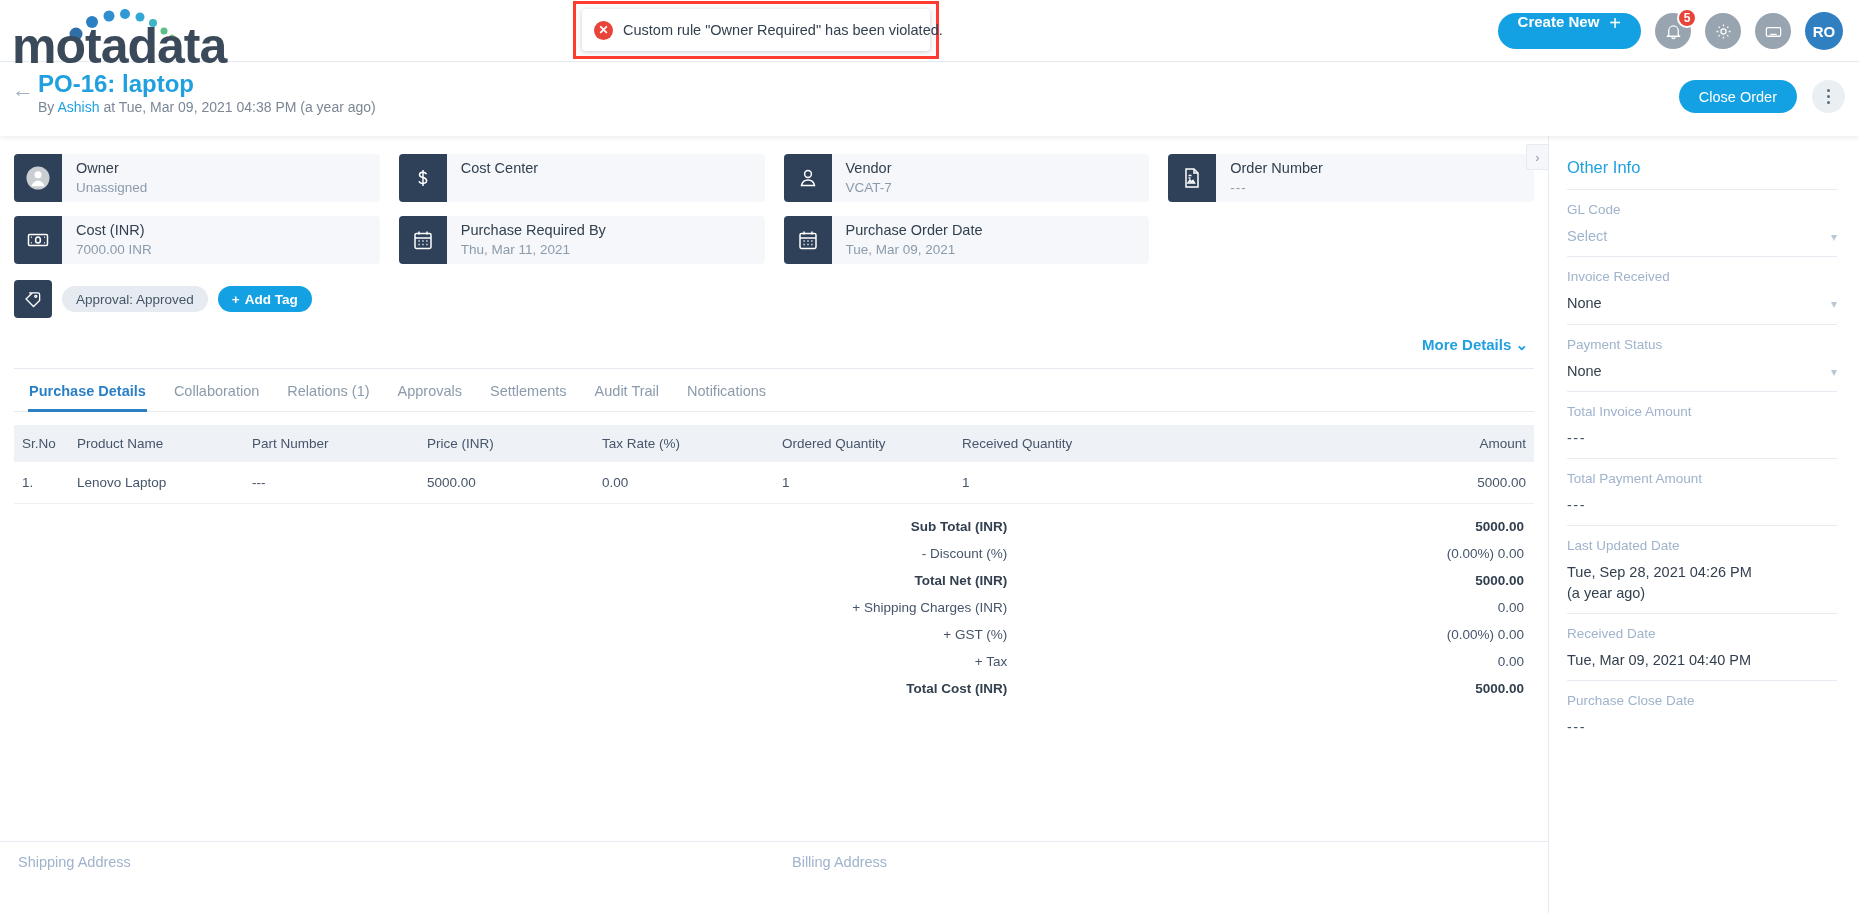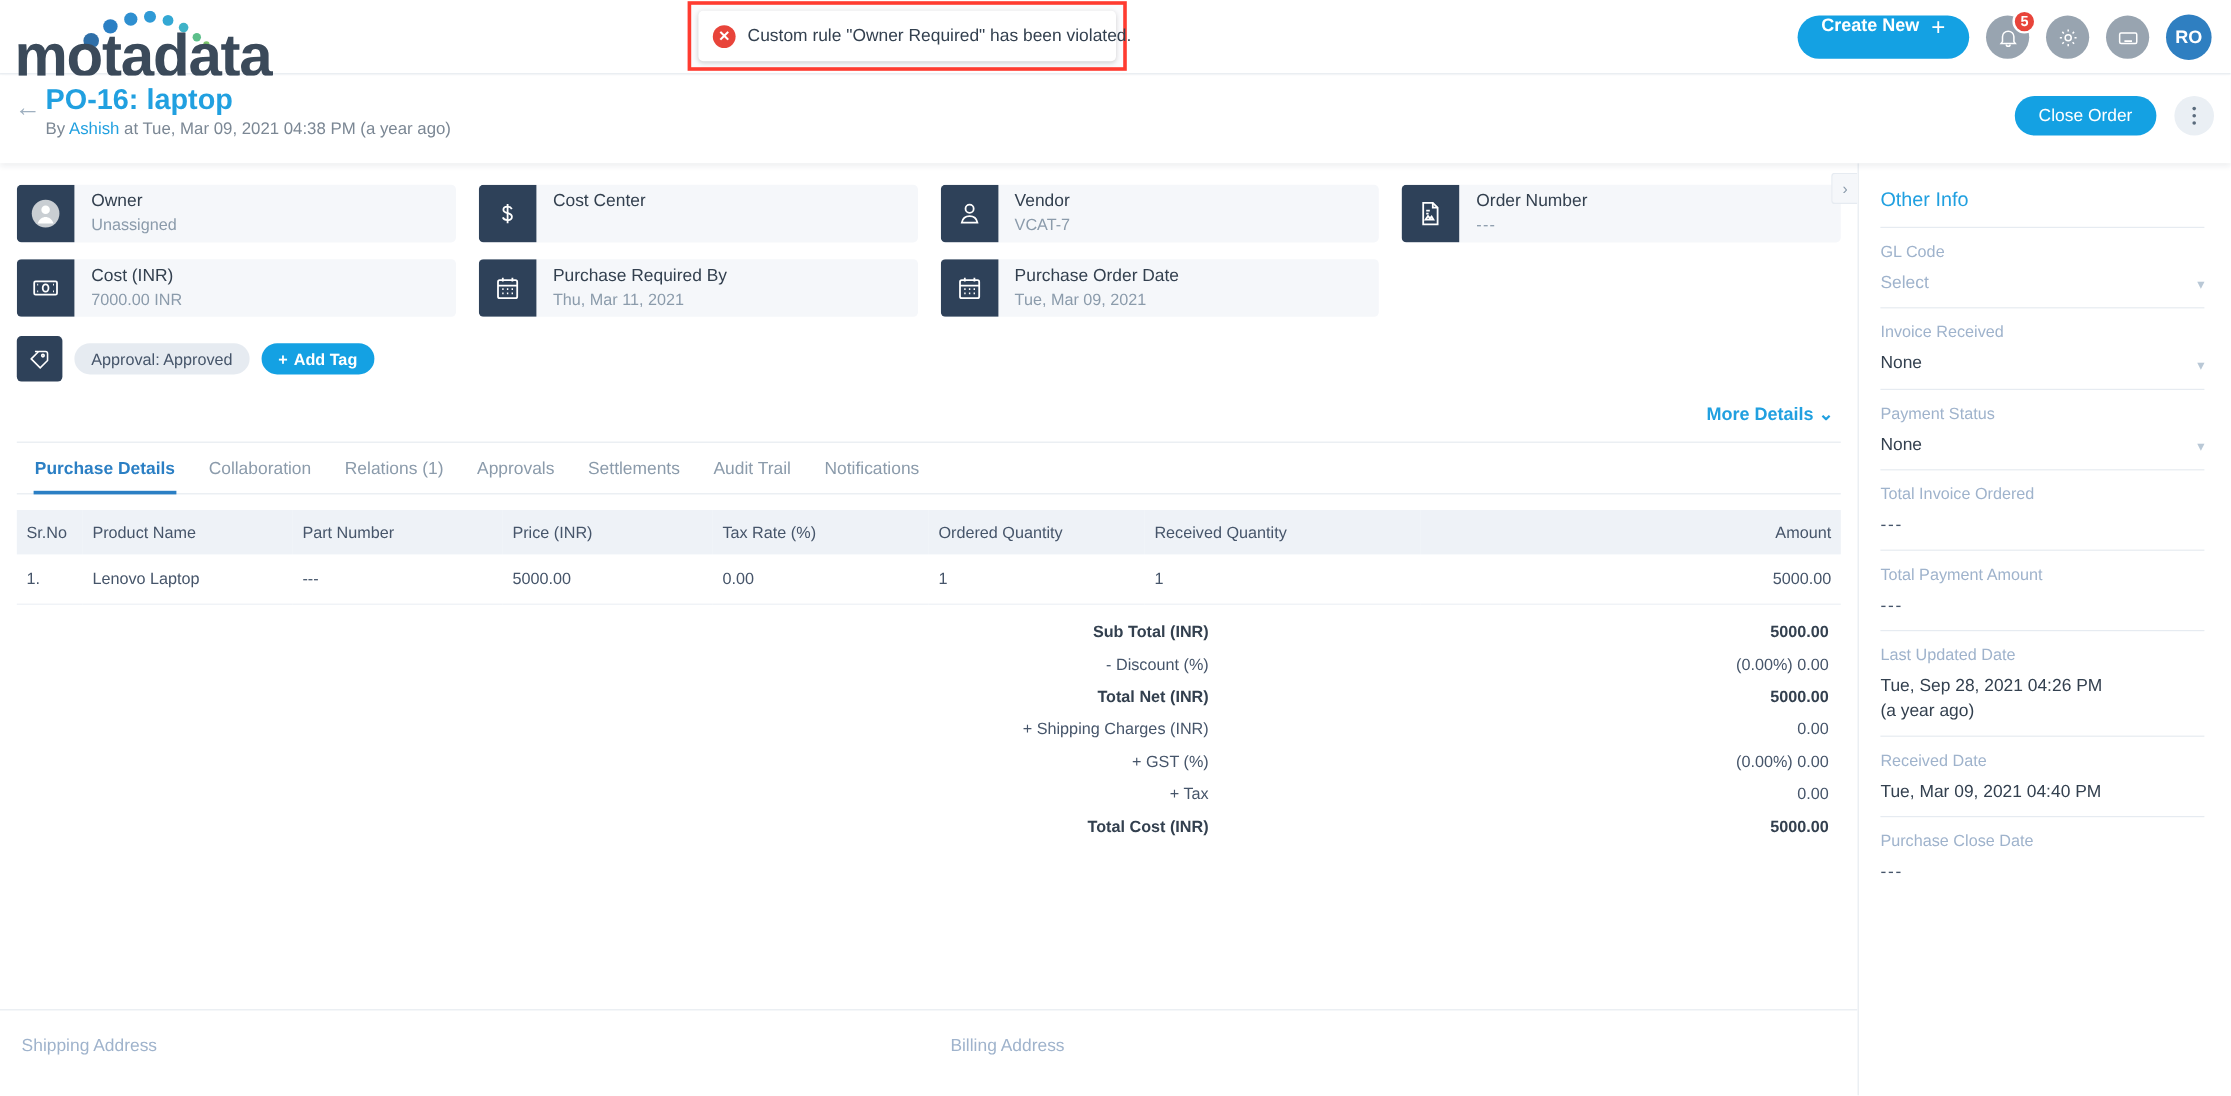--- a/index.html
+++ b/index.html
@@ -188,21 +188,21 @@
   }
 
   .totals { width: calc(100% - 28px); margin: 8px 14px 0 14px; }
   .totals tr td { padding: 5px 8px; font-size: 13.5px; color: #46556a; }
   .totals tr td.lbl { text-align: right; width: 66%; }
   .totals tr td.val { text-align: right; }
   .totals tr.bold td { font-weight: 700; color: #33404f; }
 
   .addresses {
     position: absolute; left: 0; bottom: 0; width: 1548px; height: 72px;
-    border-top: 1px solid #e6ebf1; display: flex; padding-top: 22px;
+    border-top: 1px solid #e6ebf1; display: flex; padding-top: 12px;
   }
   .addr-col { width: 50%; padding-left: 18px; }
   .addr-title { font-size: 14.5px; color: #9fb3cc; }
 
   .collapse-handle {
     position: absolute; right: 0; top: 8px;
     width: 22px; height: 26px; background: #f5f7fa;
     border: 1px solid #e6ebf1; border-right: none;
     border-radius: 3px 0 0 3px;
     display: flex; align-items: center; justify-content: center;
@@ -529,21 +529,21 @@
 
     <div class="rp-field">
       <div class="rp-label">Payment Status</div>
       <div class="rp-value">
         <span>None</span>
         <span class="chev">▾</span>
       </div>
     </div>
 
     <div class="rp-field">
-      <div class="rp-label">Total Invoice Ordered</div>
+      <div class="rp-label">Total Invoice Amount</div>
       <div class="rp-value dash">---</div>
     </div>
 
     <div class="rp-field">
       <div class="rp-label">Total Payment Amount</div>
       <div class="rp-value dash">---</div>
     </div>
 
     <div class="rp-field">
       <div class="rp-label">Last Updated Date</div>

